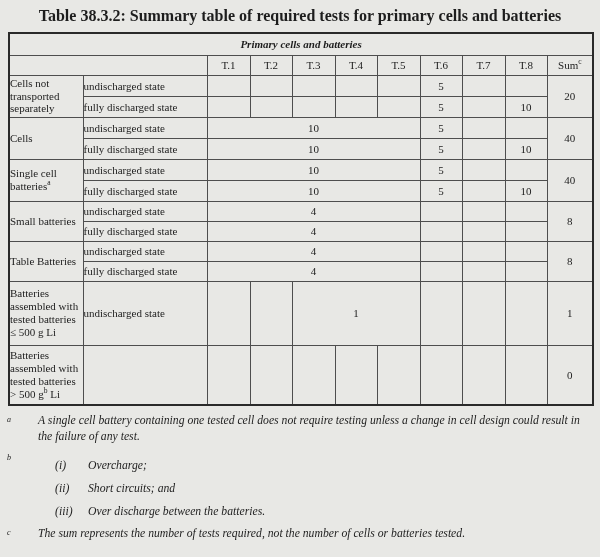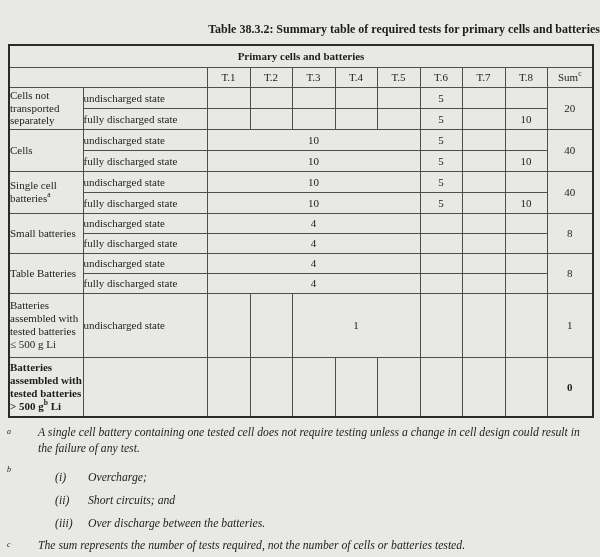--- a/index.html
+++ b/index.html
@@ -4,40 +4,40 @@
 <style>
   * { margin:0; padding:0; box-sizing:border-box; }
   html,body { width:600px; height:557px; }
   body {
     background:#e8e8e5;
     font-family:"Liberation Serif", serif;
     color:#1d1d1d;
     overflow:hidden;
   }
   .title {
-    text-align:right;
+    text-align:center;
     font-weight:bold;
-    font-size:12px;
-    padding-top:22px;
+    font-size:16px;
+    padding-top:7px;
     white-space:nowrap;
   }
   table.summary {
     border-collapse:collapse;
     table-layout:fixed;
     width:584px;
     margin:7px 0 0 8px;
     border:2px solid #2a2a2a;
   }
   table.summary td {
     border:1px solid #4e4e4e;
     font-size:11px;
     overflow:hidden;
     padding:0;
   }
-  td.group-hdr { font-weight:bold; text-align:center; vertical-align:middle; }
+  td.group-hdr { font-weight:bold; text-align:center; vertical-align:middle;font-style:italic; }
   tr.colhdr-row td { text-align:center; vertical-align:middle; }
   tr.sec-top td { border-top:1.5px solid #333; }
   td.label-cell {
     padding:1px 2px 1px 5px;
     line-height:1.18;
     vertical-align:middle;
   }
   td.state-cell { padding-left:8px; vertical-align:middle; }
   td.val-cell  { text-align:center; vertical-align:middle; }
   td.sum-cell  { text-align:center; vertical-align:middle; }
@@ -182,21 +182,21 @@
         <td rowspan="1" class="label-cell"><span>Batteries assembled with tested batteries ≤ 500 g Li</span></td>
         <td class="state-cell">undischarged state</td>
         <td colspan="1" class="val-cell"></td>
         <td colspan="1" class="val-cell"></td>
         <td colspan="3" class="val-cell">1</td>
         <td colspan="1" class="val-cell"></td>
         <td colspan="1" class="val-cell"></td>
         <td colspan="1" class="val-cell"></td>
         <td rowspan="1" class="sum-cell">1</td>
       </tr>
-      <tr class="sec-top" style="height: 60px; font-weight: bold;">
+      <tr class="sec-top" style="height: 60px;">
         <td rowspan="1" class="label-cell"><span>Batteries assembled with tested batteries &gt; 500 g</span><sup>b</sup><span> Li</span></td>
         <td class="state-cell"></td>
         <td colspan="1" class="val-cell"></td>
         <td colspan="1" class="val-cell"></td>
         <td colspan="1" class="val-cell"></td>
         <td colspan="1" class="val-cell"></td>
         <td colspan="1" class="val-cell"></td>
         <td colspan="1" class="val-cell"></td>
         <td colspan="1" class="val-cell"></td>
         <td colspan="1" class="val-cell"></td>

